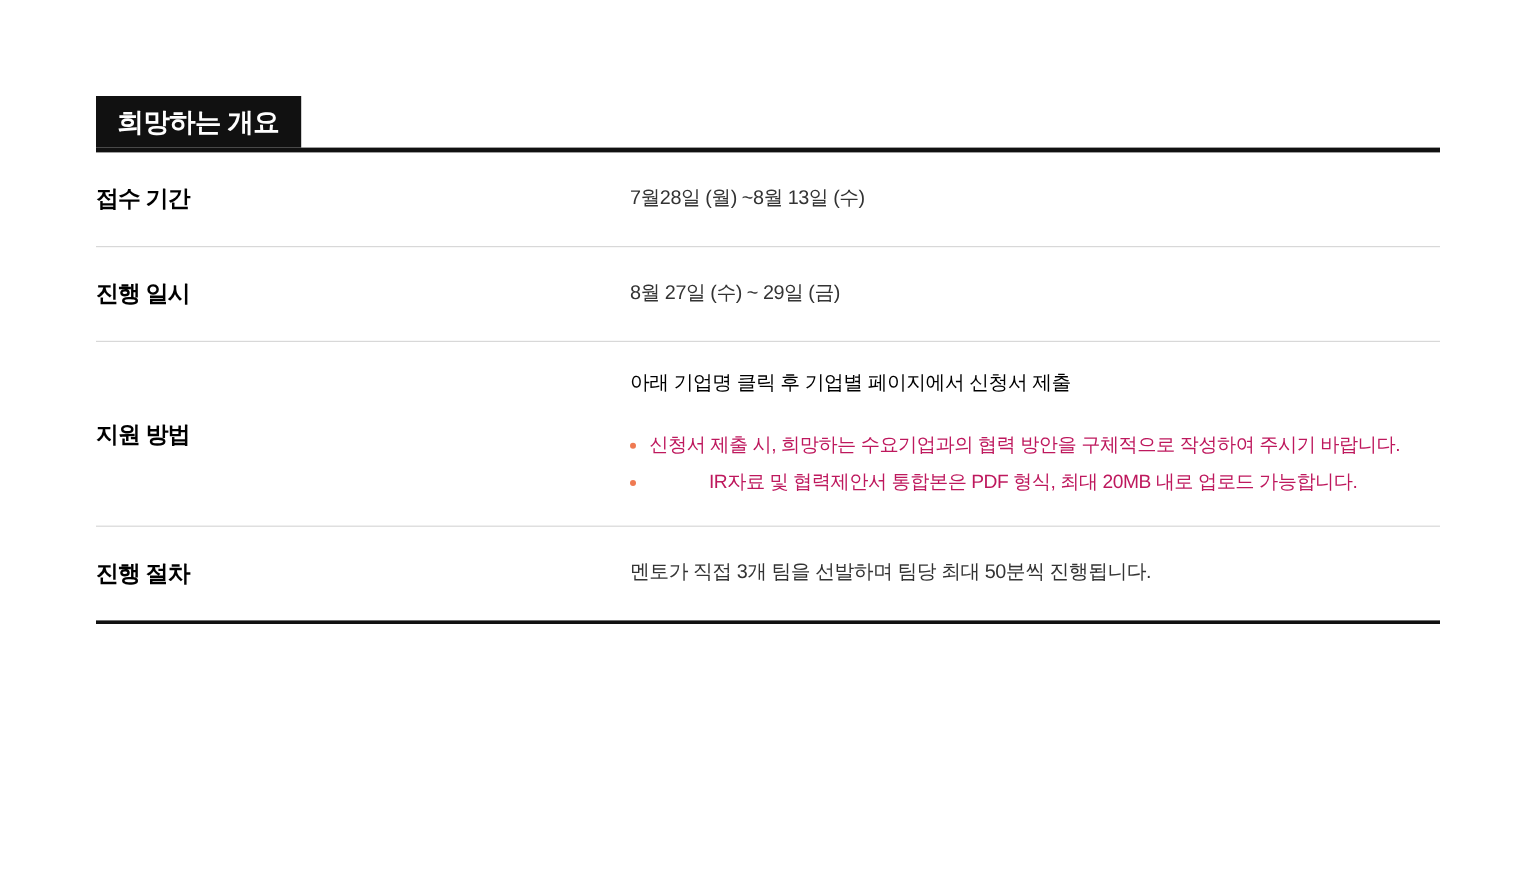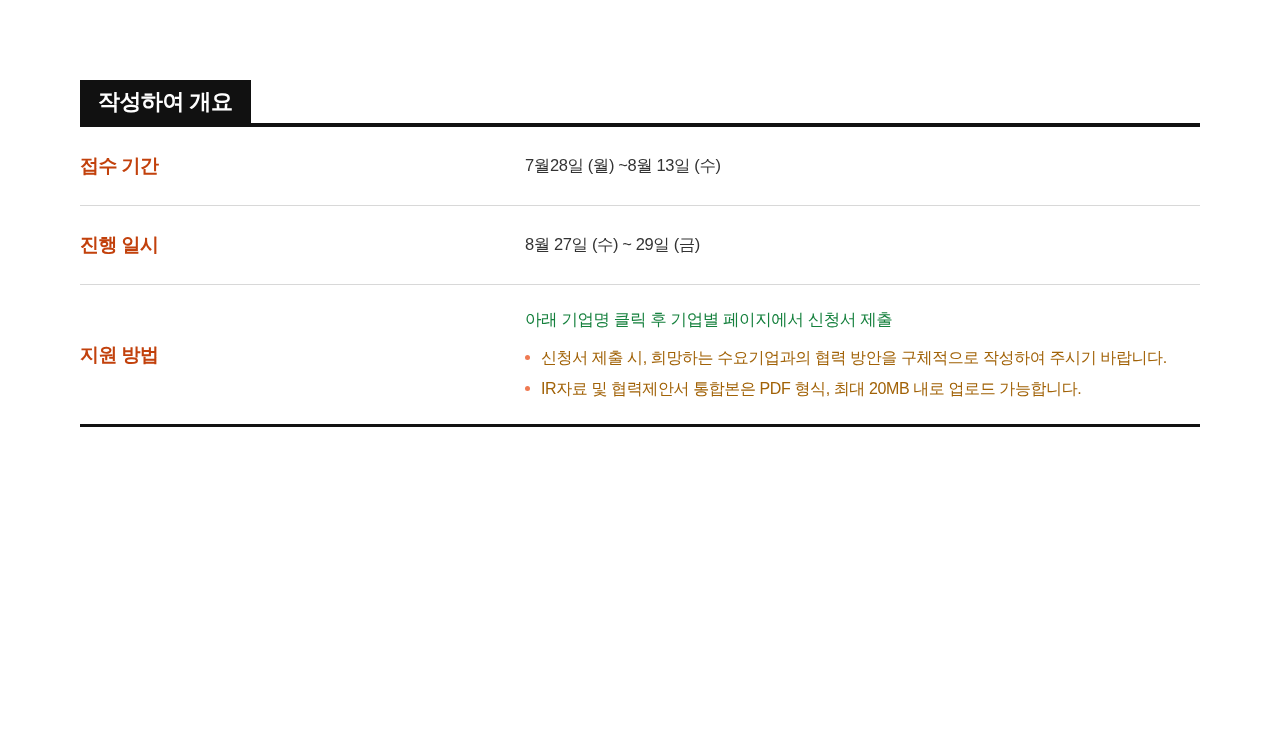--- a/index.html
+++ b/index.html
@@ -57,78 +57,79 @@
   }
   .info-table tr:last-child {
     border-bottom: 3px solid #111111;
   }
   .info-table th {
     width: 445px;
     text-align: left;
     vertical-align: middle;
     font-size: 19px;
     font-weight: bold;
-    color: #c2410c;
+    color: #000000;
     letter-spacing: -0.6px;
     padding: 26px 0 26px 0;
   }
   .info-table td {
     vertical-align: middle;
     font-size: 16.5px;
     color: #333333;
     letter-spacing: -0.4px;
     padding: 26px 0 26px 0;
     line-height: 1.55;
   }
   .row-tall th, .row-tall td {
     padding-top: 22px;
     padding-bottom: 22px;
   }
   .lead-line {
     font-size: 16.5px;
-    color: #15803d;
-    margin-bottom: 12px;
+    color: #000000;
+    margin-bottom: 26px;
     letter-spacing: -0.4px;
   }
   ul.bullets {
     list-style: none;
     margin: 0;
     padding: 0;
   }
   ul.bullets li {
     position: relative;
     padding-left: 16px;
     margin-bottom: 6px;
     font-size: 16px;
-    color: #a16207;
+    color: #be185d;
     line-height: 1.6;
     letter-spacing: -0.4px;
     max-width: 640px;
   }
   ul.bullets li:last-child {
     margin-bottom: 0;
+    text-align: center;
   }
   ul.bullets li .dot {
     position: absolute;
     left: 0;
     top: 10px;
     width: 5px;
     height: 5px;
     border-radius: 50%;
     background: #ef7a52;
   }
 </style>
 </head>
 <body>
 
 <div class="page">
   <div class="section">
 
     <div class="section-title-wrap">
-      <span class="section-title">작성하여 개요</span>
+      <span class="section-title">희망하는 개요</span>
     </div>
     <div class="title-rule"></div>
 
     <table class="info-table">
       <tbody>
         <tr>
           <th>접수 기간</th>
           <td>7월28일 (월) ~8월 13일 (수)</td>
         </tr>
         <tr>
@@ -144,17 +145,21 @@
                 <span class="dot"></span>
                 <span>신청서 제출 시, 희망하는 수요기업과의 협력 방안을 구체적으로 작성하여 주시기 바랍니다.</span>
               </li>
               <li>
                 <span class="dot"></span>
                 <span>IR자료 및 협력제안서 통합본은 PDF 형식, 최대 20MB 내로 업로드 가능합니다.</span>
               </li>
             </ul>
           </td>
         </tr>
+        <tr>
+          <th>진행 절차</th>
+          <td>멘토가 직접 3개 팀을 선발하며 팀당 최대 50분씩 진행됩니다.</td>
+        </tr>
       </tbody>
     </table>
 
   </div>
 </div>
 
 </body></html>

